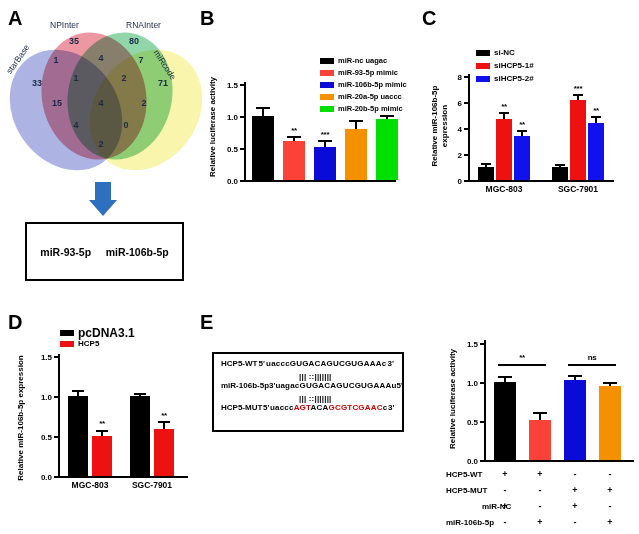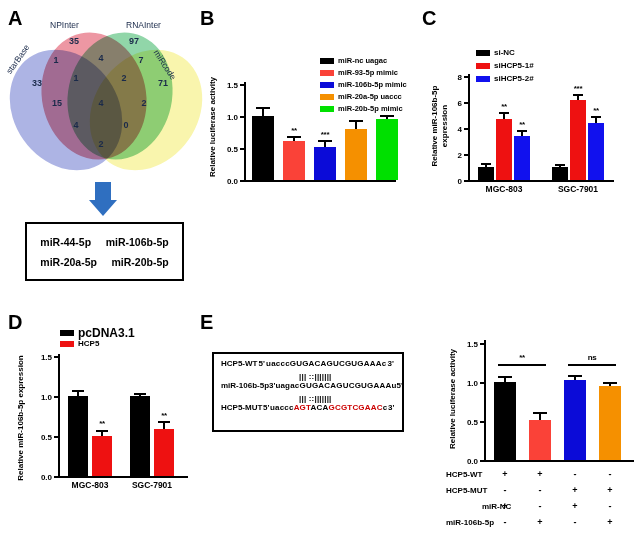--- a/index.html
+++ b/index.html
@@ -73,47 +73,43 @@
   <div class="ell" style="left:36px;top:14px;width:104px;height:128px;background:#e2566a;transform:rotate(-12deg);"></div>
   <div class="ell" style="left:62px;top:14px;width:104px;height:128px;background:#4dbd74;transform:rotate(12deg);"></div>
   <div class="ell" style="left:88px;top:28px;width:104px;height:128px;background:#f5ef7a;transform:rotate(35deg);"></div>
 
   <div class="vlab" style="left:-2px;top:52px;transform:rotate(-55deg);transform-origin:0 0;">starBase</div>
   <div class="vlab" style="left:44px;top:2px;">NPInter</div>
   <div class="vlab" style="left:112px;top:2px;padding-left:8px;">RNAInter</div>
   <div class="vlab" style="left:154px;top:30px;transform:rotate(57deg);transform-origin:0 0;">miRcode</div>
 
   <div class="vnum" style="left:68px;top:23px;">35</div>
-  <div class="vnum" style="left:128px;top:23px;">97</div>
+  <div class="vnum" style="left:128px;top:23px;">80</div>
   <div class="vnum" style="left:31px;top:65px;">33</div>
   <div class="vnum" style="left:157px;top:65px;">71</div>
   <div class="vnum" style="left:50px;top:42px;">1</div>
   <div class="vnum" style="left:95px;top:40px;">4</div>
   <div class="vnum" style="left:135px;top:42px;">7</div>
   <div class="vnum" style="left:70px;top:60px;">1</div>
   <div class="vnum" style="left:118px;top:60px;">2</div>
   <div class="vnum" style="left:51px;top:85px;">15</div>
   <div class="vnum" style="left:95px;top:85px;">4</div>
   <div class="vnum" style="left:138px;top:85px;">2</div>
   <div class="vnum" style="left:70px;top:107px;">4</div>
   <div class="vnum" style="left:120px;top:107px;">0</div>
   <div class="vnum" style="left:95px;top:126px;">2</div>
 </div>
 
 <div class="arrow-shaft" style="left:95px;top:182px;width:16px;height:20px;"></div>
 <div class="arrow-head" style="left:89px;top:200px;"></div>
 
 <div class="mirbox" style="left:25px;top:222px;width:155px;height:55px;">
   <div class="mirrow">
-    <span>miR-44-5p</span>
+    <span>miR-93-5p</span>
     <span>miR-106b-5p</span>
-  </div>
-  <div class="mirrow">
-    <span>miR-20a-5p</span>
-    <span>miR-20b-5p</span>
   </div>
 </div>
 
 <div class="panel-letter" style="left:200px;top:8px;">B</div>
 
 <div class="abs" style="left:200px;top:30px;width:200px;height:160px;">
 
   <div class="lgrow" style="left:120px;top:26px;">
     <span class="lgsw" style="background:#000000;"></span>
     <span>miR-nc uagac</span>

